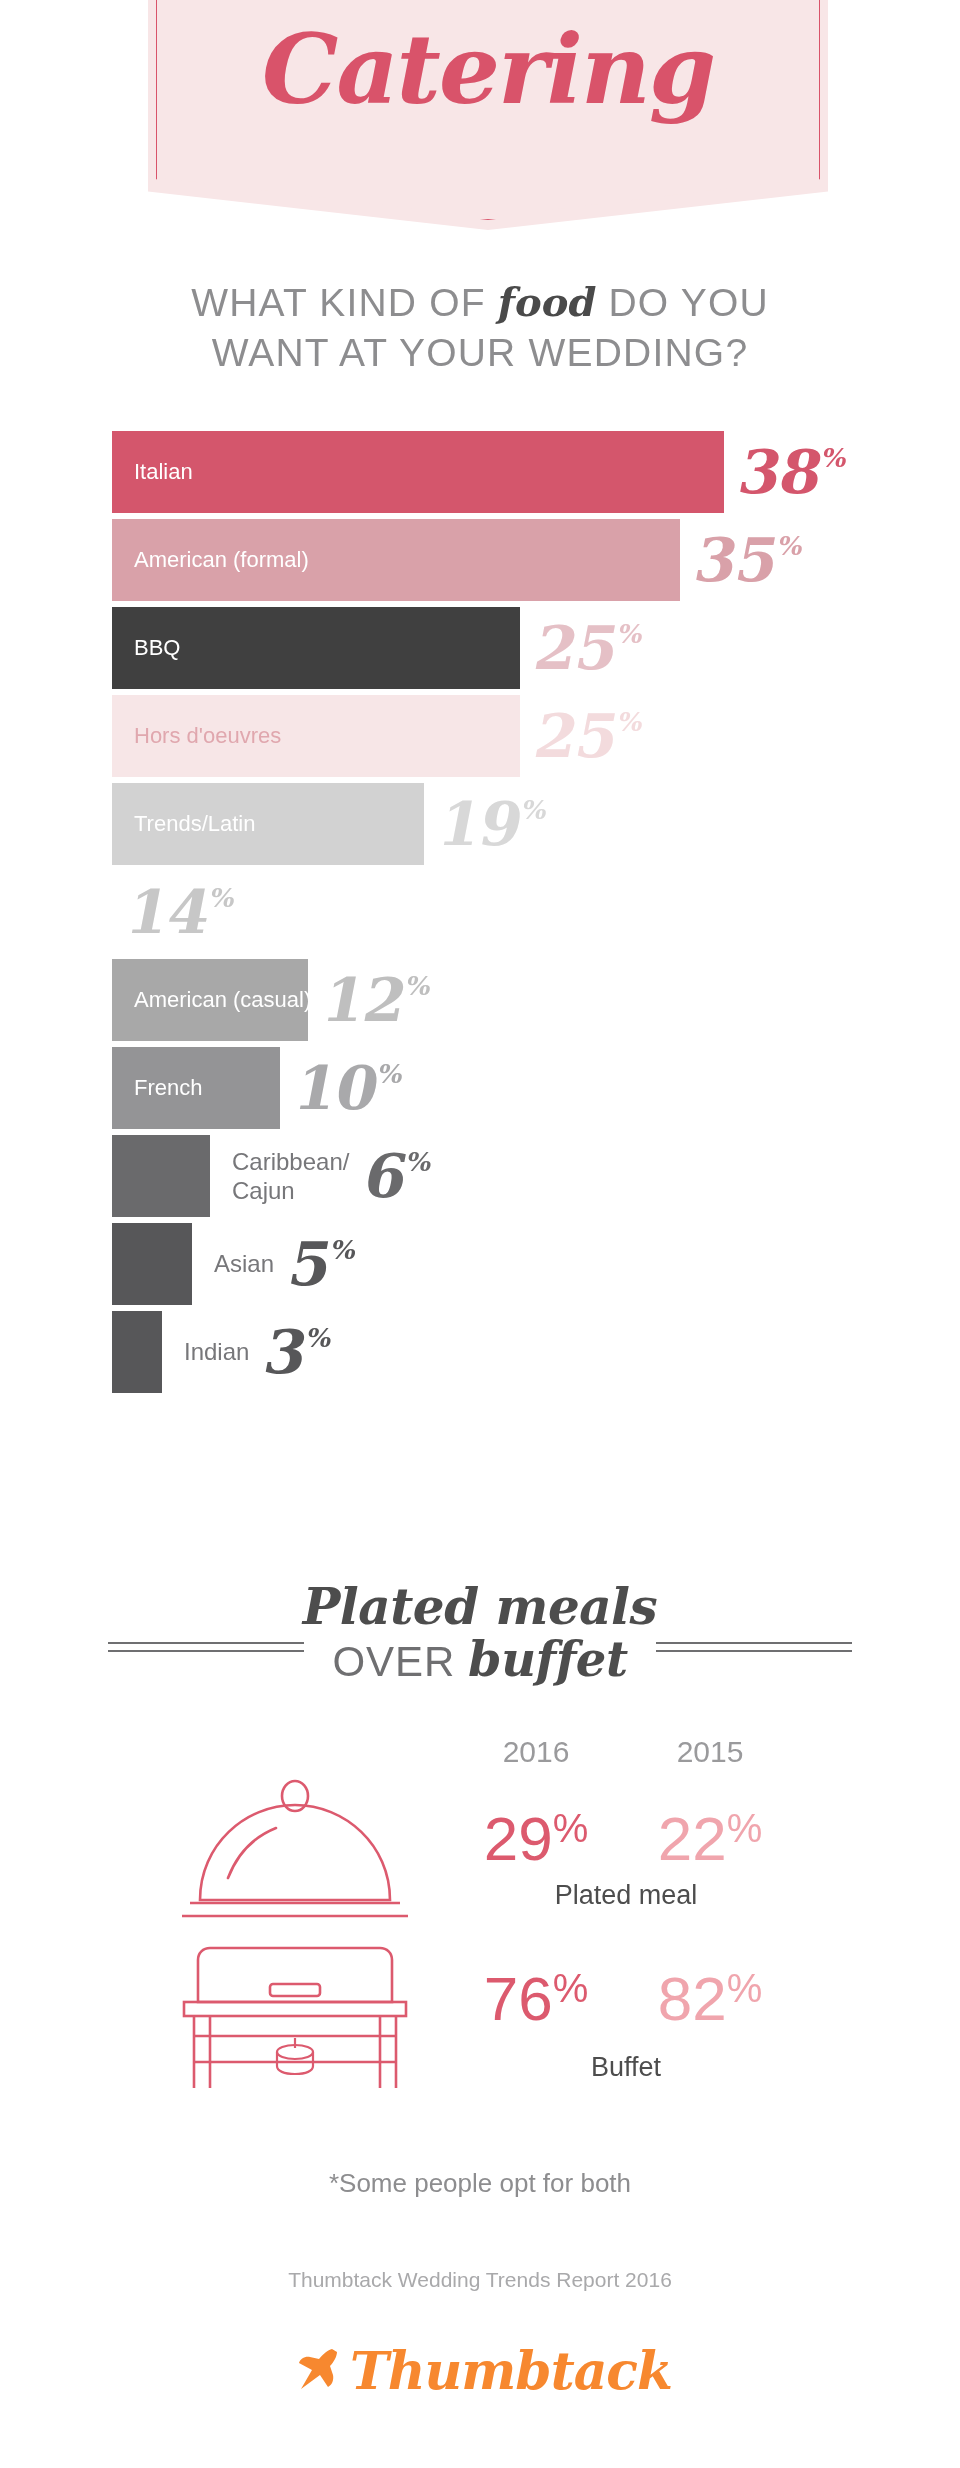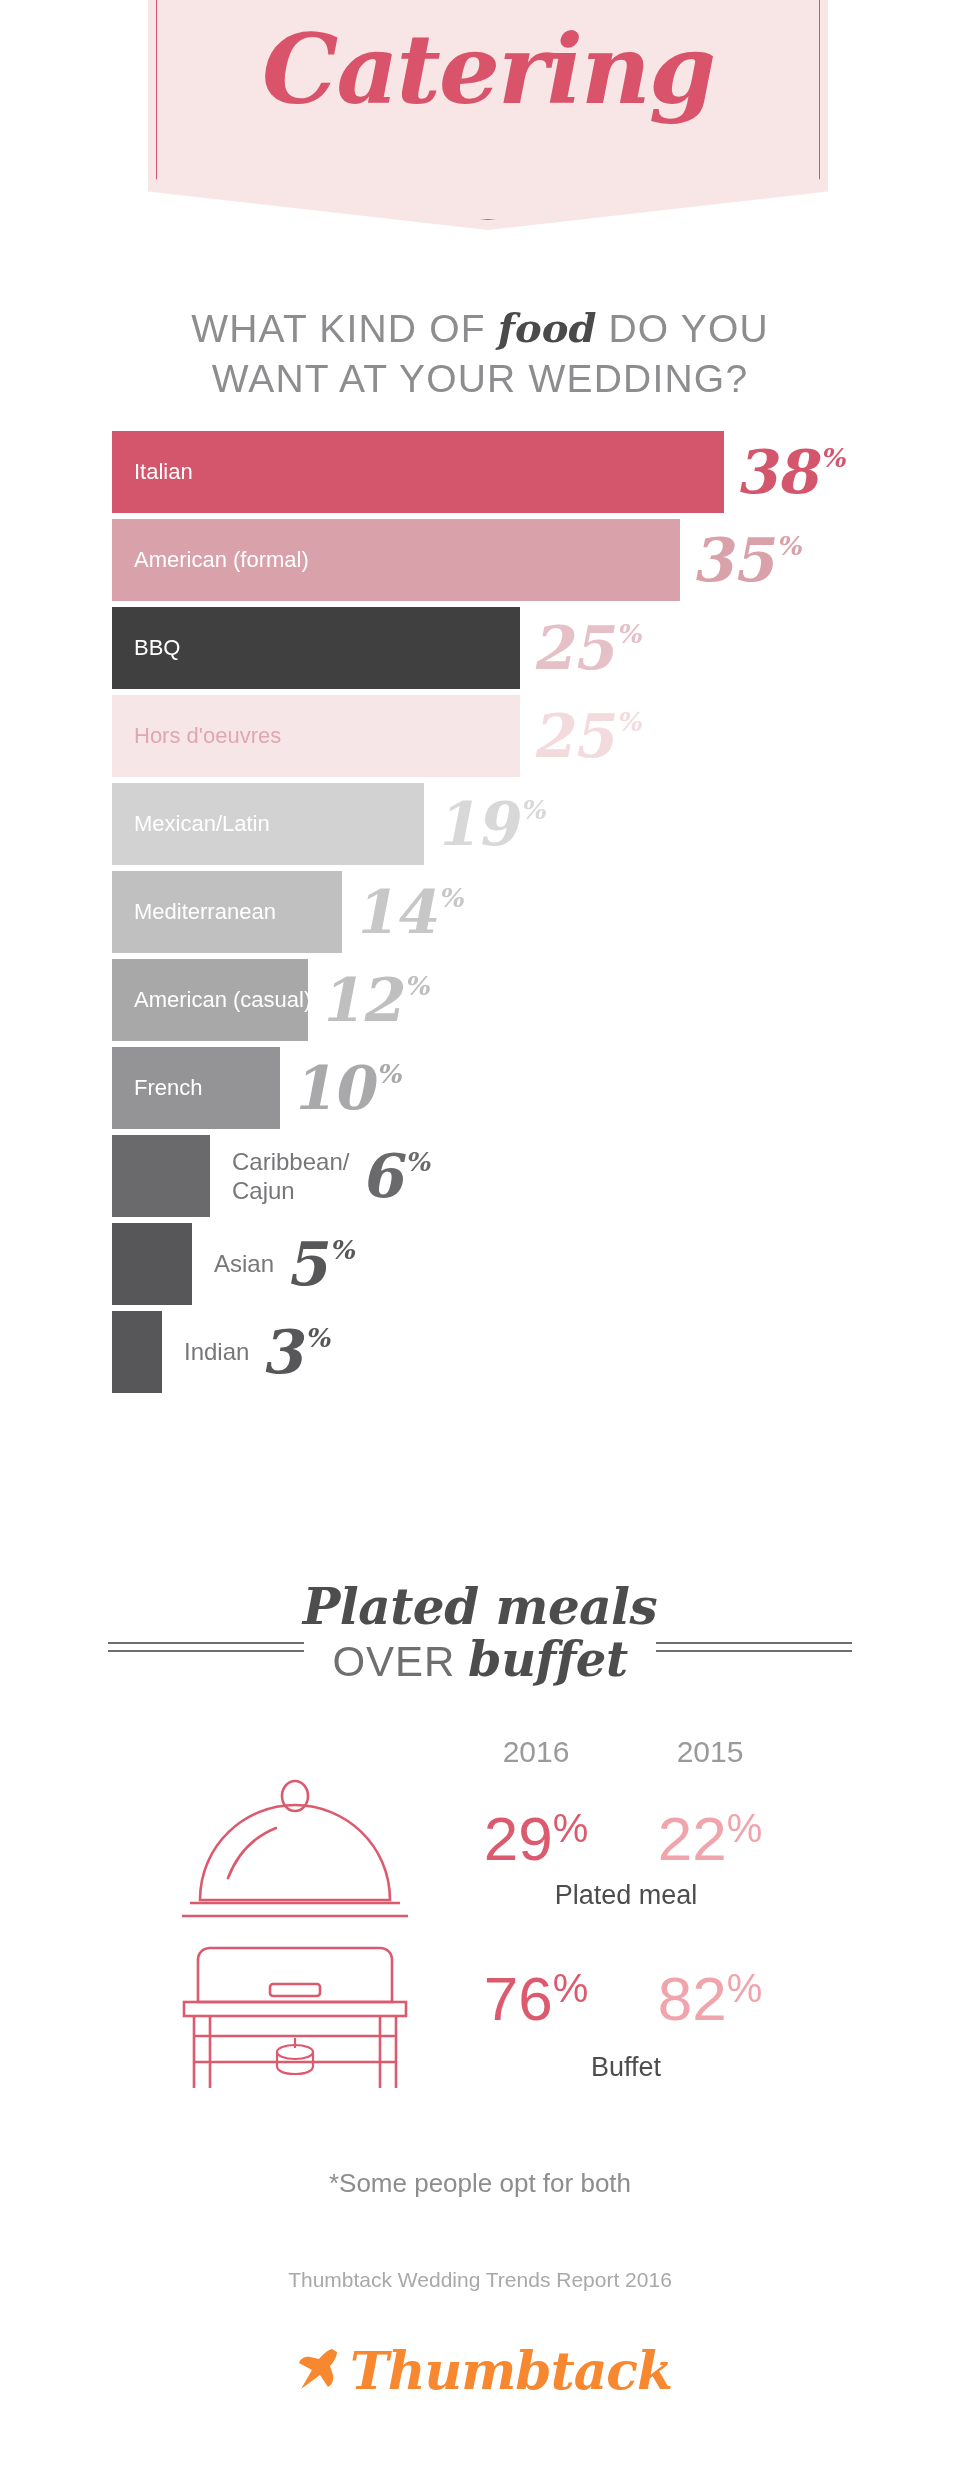--- a/index.html
+++ b/index.html
@@ -71,21 +71,20 @@
     position: absolute;
     left: 0;
     right: 0;
     top: 276px;
     text-align: center;
     font-size: 39px;
     letter-spacing: 1.2px;
     color: #8d8d8f;
     line-height: 1.28;
     font-weight: 300;
-    margin-top: 26px;
   }
   .question .em {
     font-family: "DejaVu Serif", serif;
     font-style: italic;
     font-weight: bold;
     color: #4a4a4a;
     letter-spacing: 0;
     font-size: 40px;
   }
 
@@ -329,28 +328,25 @@
       <span class="bar-pct" style="color: rgb(229, 192, 198);"><span>25</span><span class="sup">%</span></span>
     </div>
     <div class="bar-row">
       <div class="bar" style="width: 408px; background: rgb(247, 230, 231);">
         <span class="bar-label-in" style="color: rgb(224, 167, 174);">Hors d'oeuvres</span>
       </div>
       <span class="bar-pct" style="color: rgb(243, 219, 221);"><span>25</span><span class="sup">%</span></span>
     </div>
     <div class="bar-row">
       <div class="bar" style="width: 312px; background: rgb(210, 210, 210);">
-        <span class="bar-label-in" style="color: rgb(255, 255, 255);">Mexican/Latin</span>
+        <span class="bar-label-in" style="color: rgb(255, 255, 255);">Trends/Latin</span>
       </div>
       <span class="bar-pct" style="color: rgb(216, 216, 216);"><span>19</span><span class="sup">%</span></span>
     </div>
     <div class="bar-row">
-      <div class="bar" style="width: 230px; background: rgb(192, 192, 192);">
-        <span class="bar-label-in" style="color: rgb(255, 255, 255);">Mediterranean</span>
-      </div>
       <span class="bar-pct" style="color: rgb(199, 199, 199);"><span>14</span><span class="sup">%</span></span>
     </div>
     <div class="bar-row">
       <div class="bar" style="width: 196px; background: rgb(168, 168, 168);">
         <span class="bar-label-in" style="color: rgb(255, 255, 255);">American (casual)</span>
       </div>
       <span class="bar-pct" style="color: rgb(191, 191, 191);"><span>12</span><span class="sup">%</span></span>
     </div>
     <div class="bar-row">
       <div class="bar" style="width: 168px; background: rgb(148, 148, 150);">

